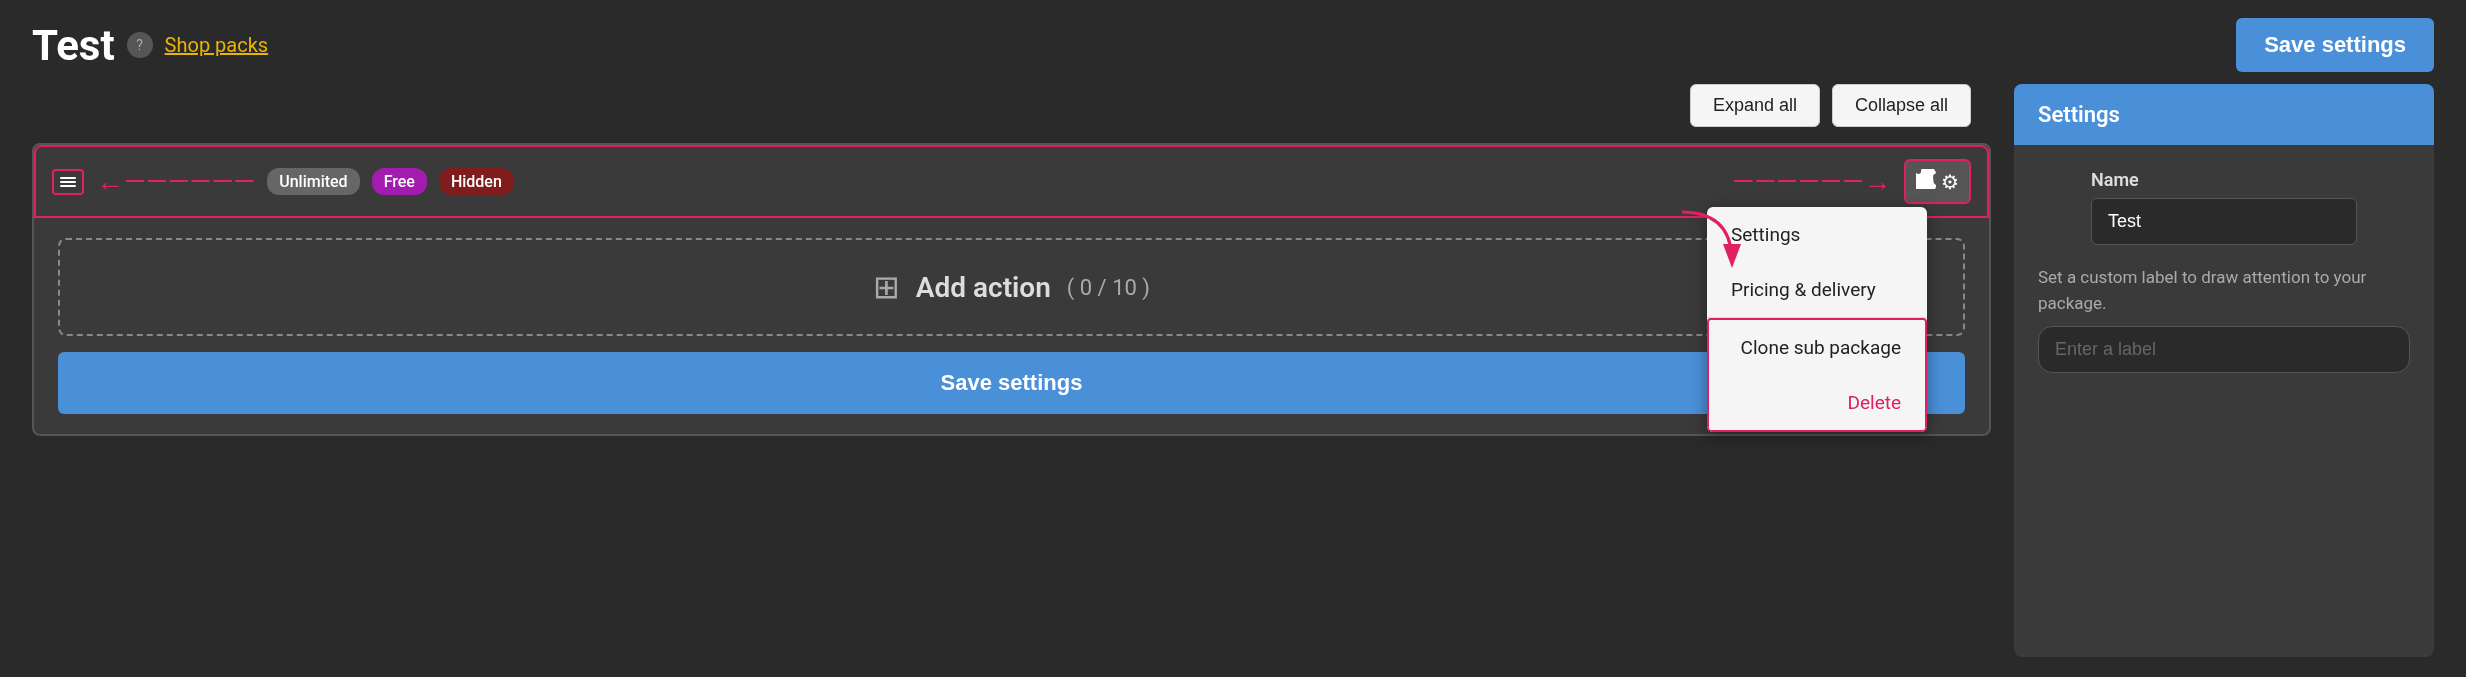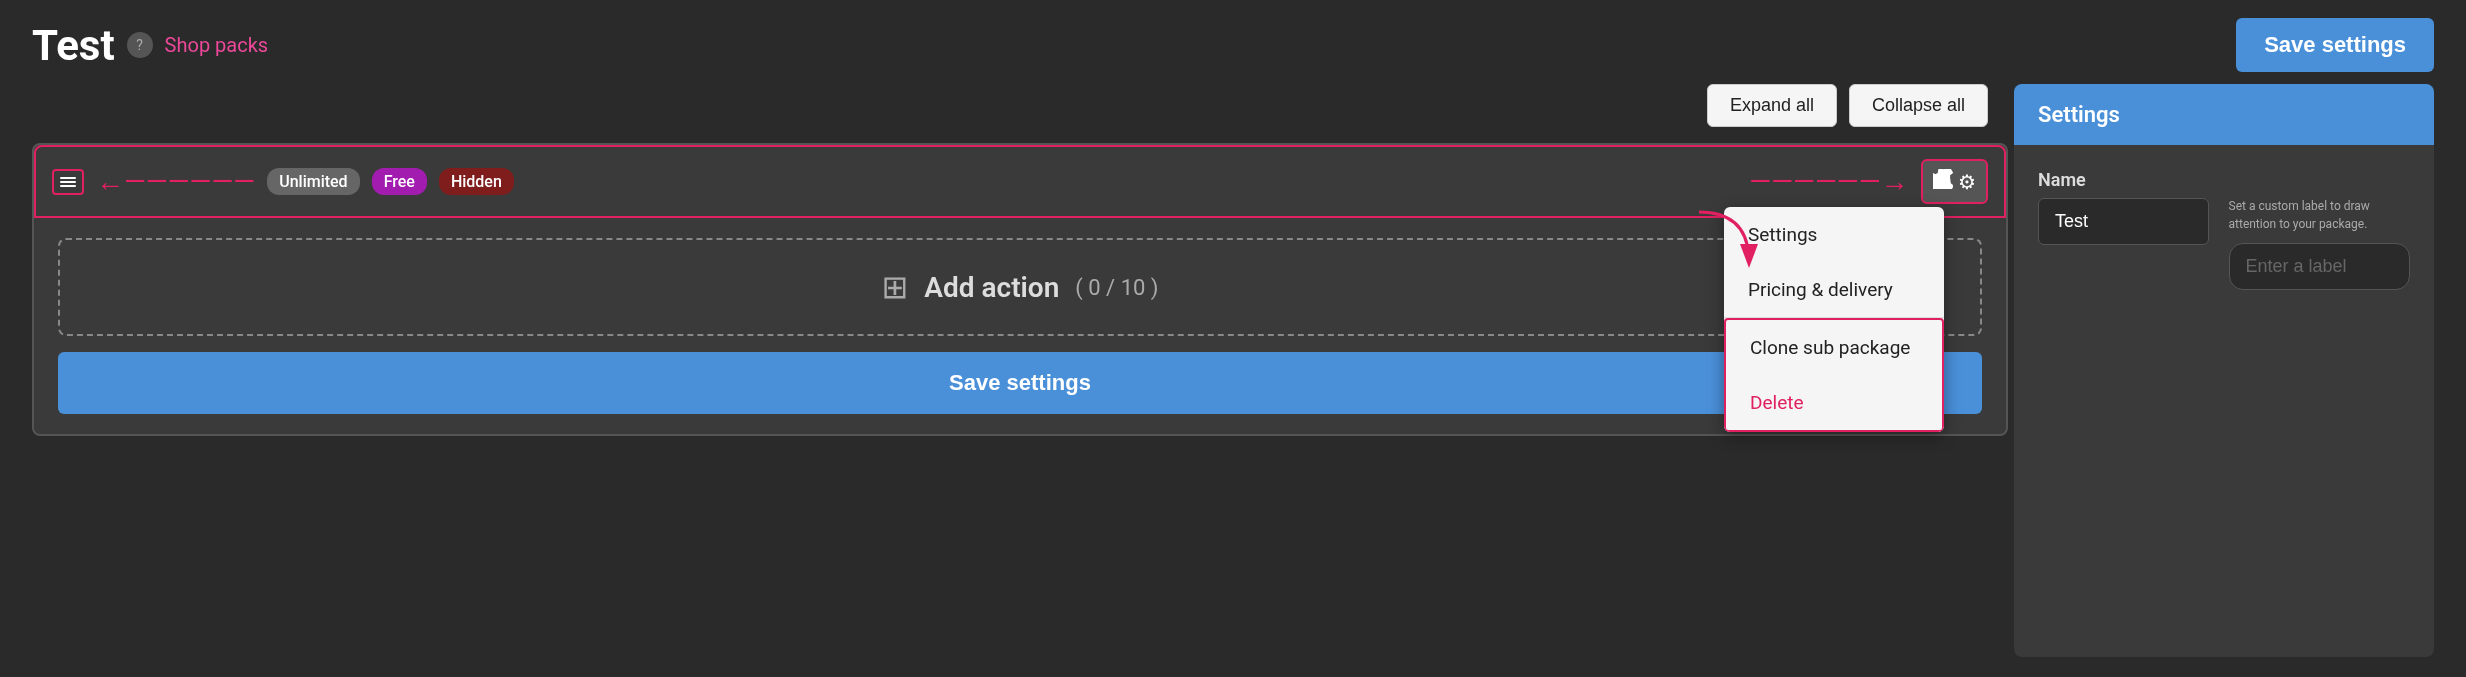--- a/index.html
+++ b/index.html
@@ -37,41 +37,42 @@
       border-radius: 50%;
       background: #555;
       display: flex;
       align-items: center;
       justify-content: center;
       font-size: 14px;
       color: #aaa;
       cursor: pointer;
     }
     .shop-packs-link {
-      color: #ec4899;
+      color: #eab308;
       font-size: 20px;
+      text-decoration: underline;
       cursor: pointer;
     }
     .save-settings-btn-header {
       background: #4a90d9;
       color: #fff;
       border: none;
       border-radius: 6px;
       padding: 14px 28px;
       font-size: 22px;
       font-weight: 600;
       cursor: pointer;
     }
 
     
     .main-content {
       display: flex;
       flex: 1;
       padding: 0 32px 20px 32px;
-      gap: 6px;
+      gap: 23px;
     }
 
     
     .center-area {
       flex: 1;
       display: flex;
       flex-direction: column;
       gap: 16px;
     }
 
@@ -218,20 +219,21 @@
       cursor: pointer;
     }
     .context-menu-item.delete { color: #e02060; }
     .context-menu-divider {
       height: 1px;
       background: #ddd;
     }
     .context-menu-highlighted {
       border: 2px solid #e02060;
       border-radius: 4px;
+      text-align: right;
     }
 
     
     .right-sidebar {
       width: 420px;
       background: #3a3a3a;
       border-radius: 8px;
       overflow: hidden;
       display: flex;
       flex-direction: column;
@@ -239,43 +241,44 @@
     .sidebar-header {
       background: #4a90d9;
       padding: 18px 24px;
       font-size: 22px;
       font-weight: 600;
       color: #fff;
     }
     .sidebar-body {
       padding: 24px;
       display: flex;
+      flex-direction: column;
       gap: 20px;
+      align-items: center;
     }
     .sidebar-field-label {
       font-size: 18px;
       font-weight: 600;
       color: #ddd;
       margin-bottom: 8px;
     }
     .sidebar-input {
       width: 100%;
       background: #2a2a2a;
       border: 1px solid #555;
       border-radius: 6px;
       padding: 12px 16px;
       color: #fff;
       font-size: 18px;
     }
     .sidebar-input::placeholder { color: #666; }
     .sidebar-description {
-      font-size: 12px;
+      font-size: 17px;
       color: #aaa;
       line-height: 1.5;
-      margin-top: 28px;
     }
 
     
     .pink-arrow {
       color: #e02060;
       font-size: 28px;
     }
   </style>
 </head>
 <body>

